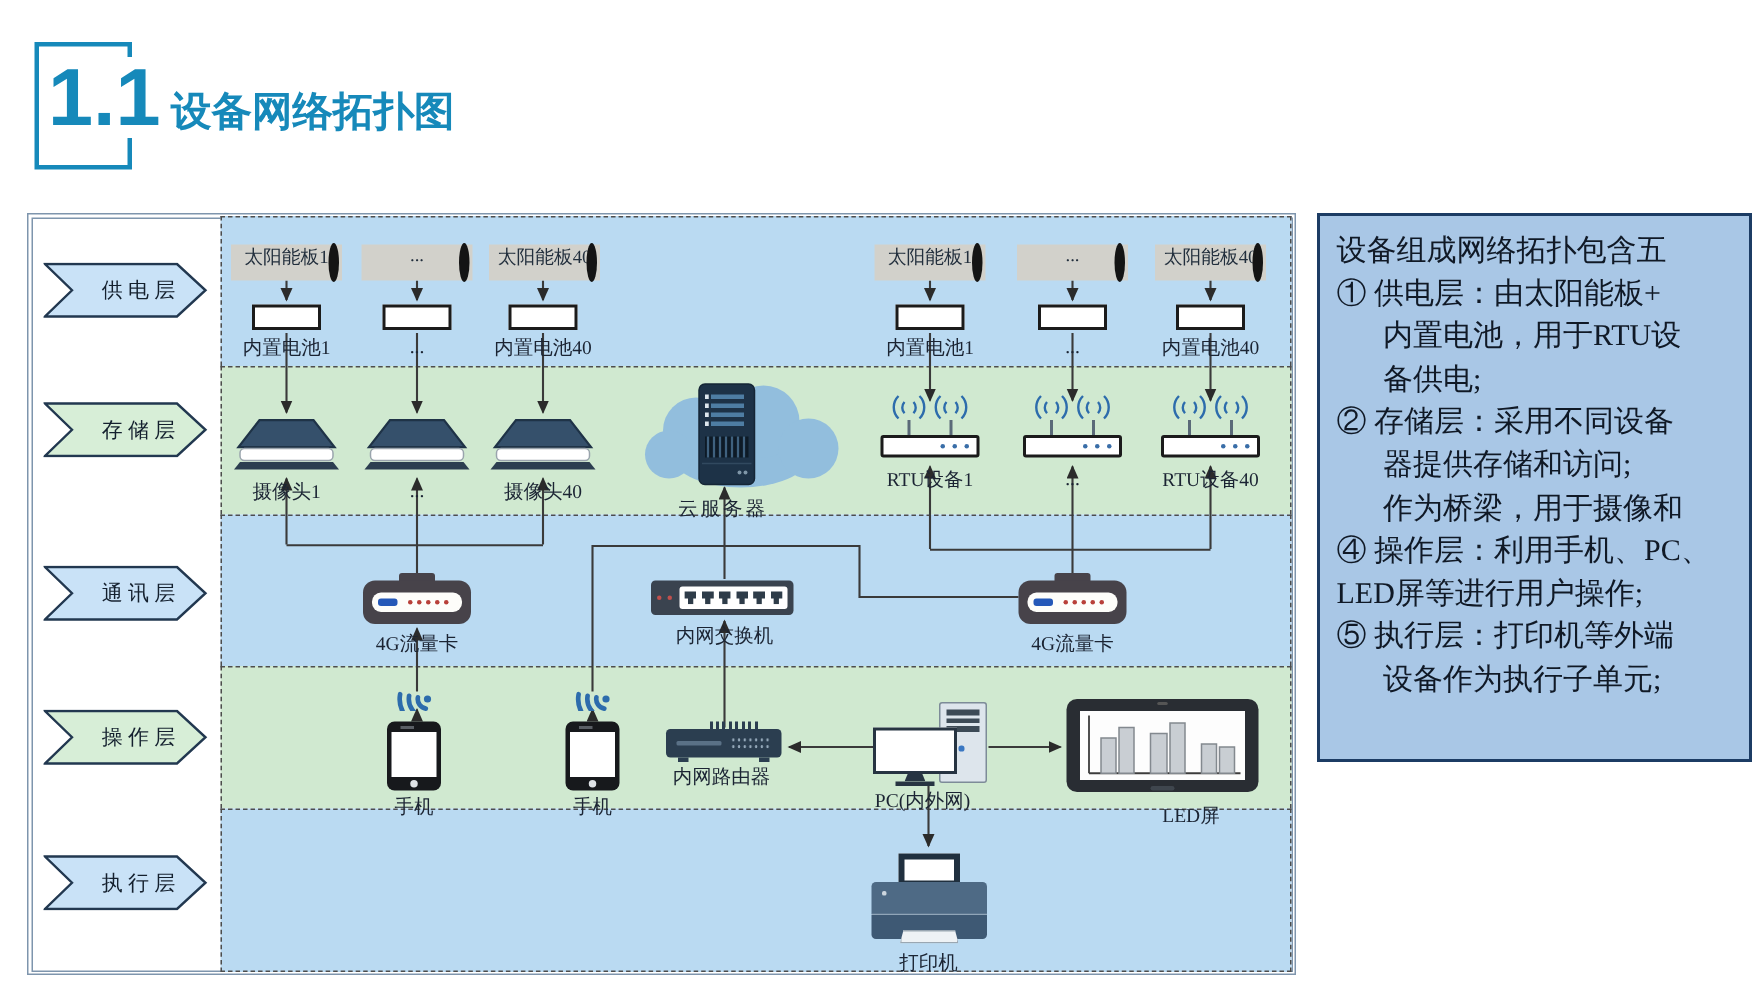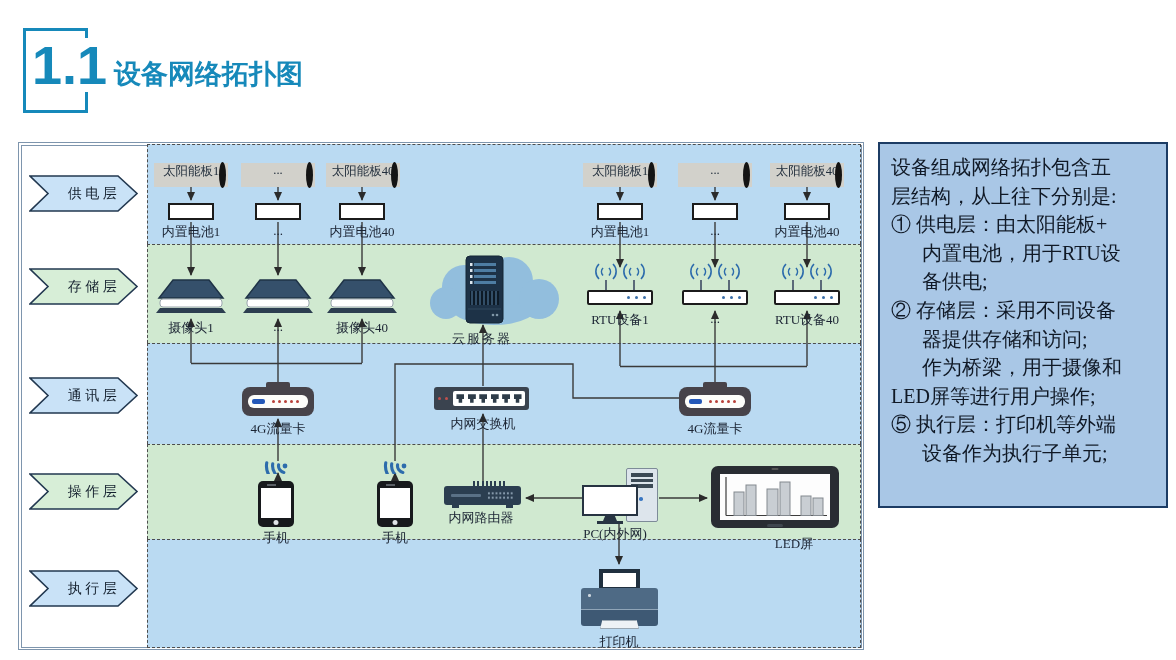--- a/index.html
+++ b/index.html
@@ -475,23 +475,23 @@
         <span class="prdot"></span>
       </div>
     <div class="prbot"></div>
     <div class="prtray"></div>
   </div>
   <div class="abs dlbl" style="left:535px;top:490px">打印机</div>
 </div>
 
 <div class="abs panel">
   <div class="pl">设备组成网络拓扑包含五</div>
-  <div class="pl">层结构，从上往下分别是:</div>
   <div class="pl">① 供电层：由太阳能板+</div>
   <div class="pl ind">内置电池，用于RTU设</div>
   <div class="pl ind">备供电;</div>
   <div class="pl">② 存储层：采用不同设备</div>
   <div class="pl ind">器提供存储和访问;</div>
   <div class="pl ind">作为桥梁，用于摄像和</div>
+  <div class="pl">④ 操作层：利用手机、PC、</div>
   <div class="pl">LED屏等进行用户操作;</div>
   <div class="pl">⑤ 执行层：打印机等外端</div>
   <div class="pl ind">设备作为执行子单元;</div>
 </div>
 
 </body></html>

